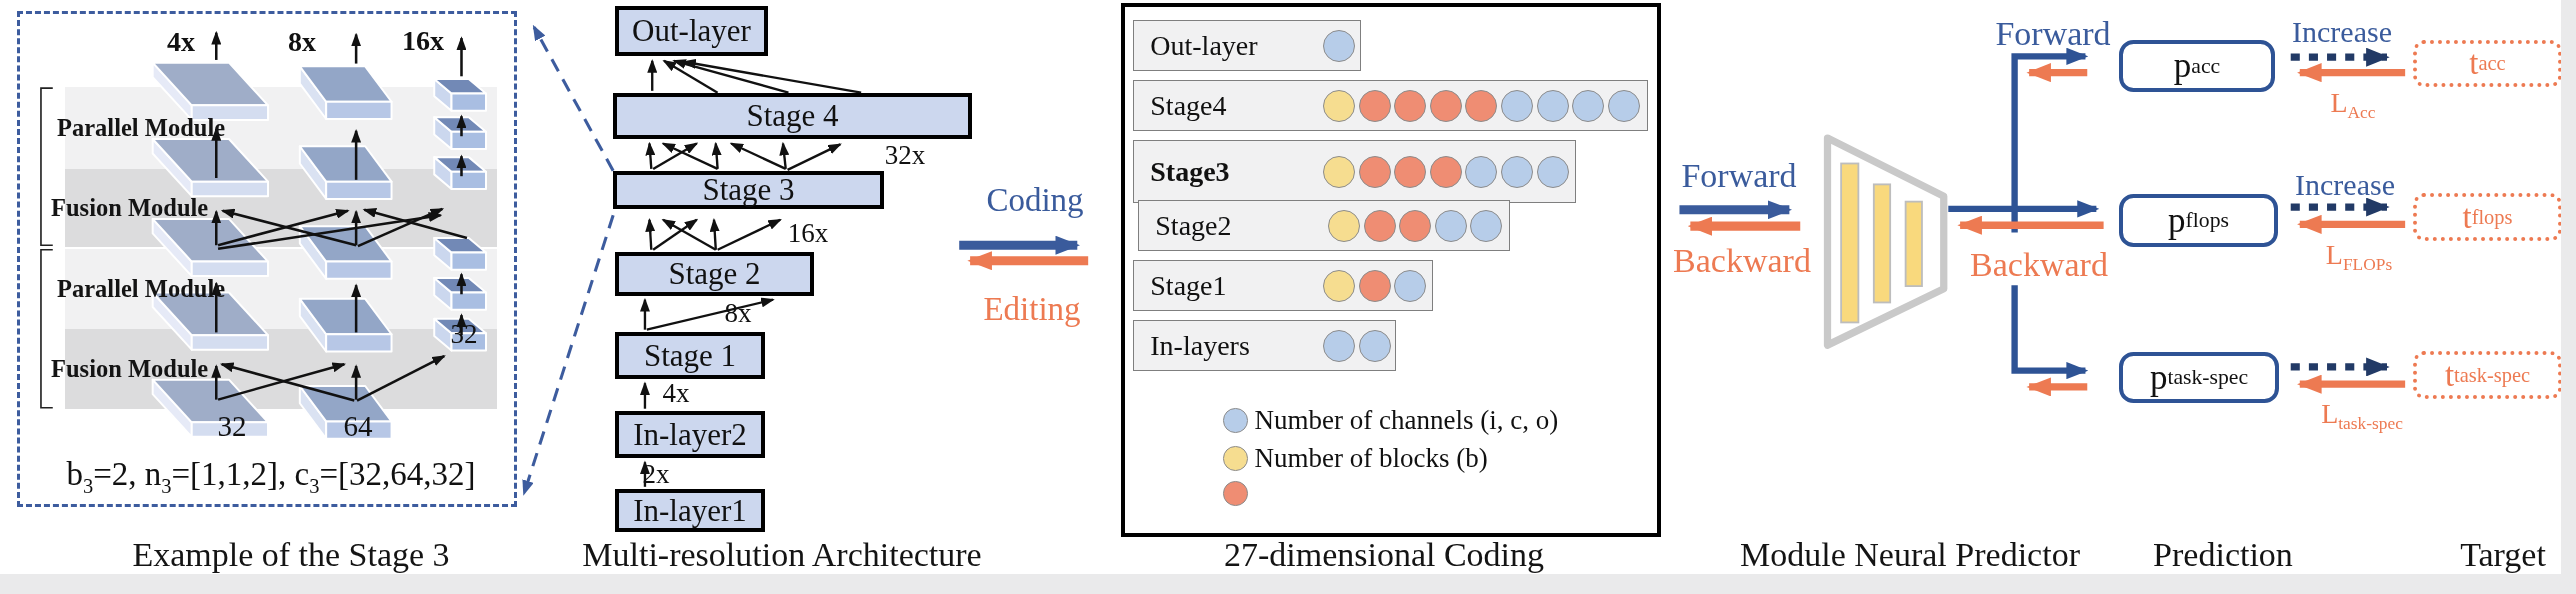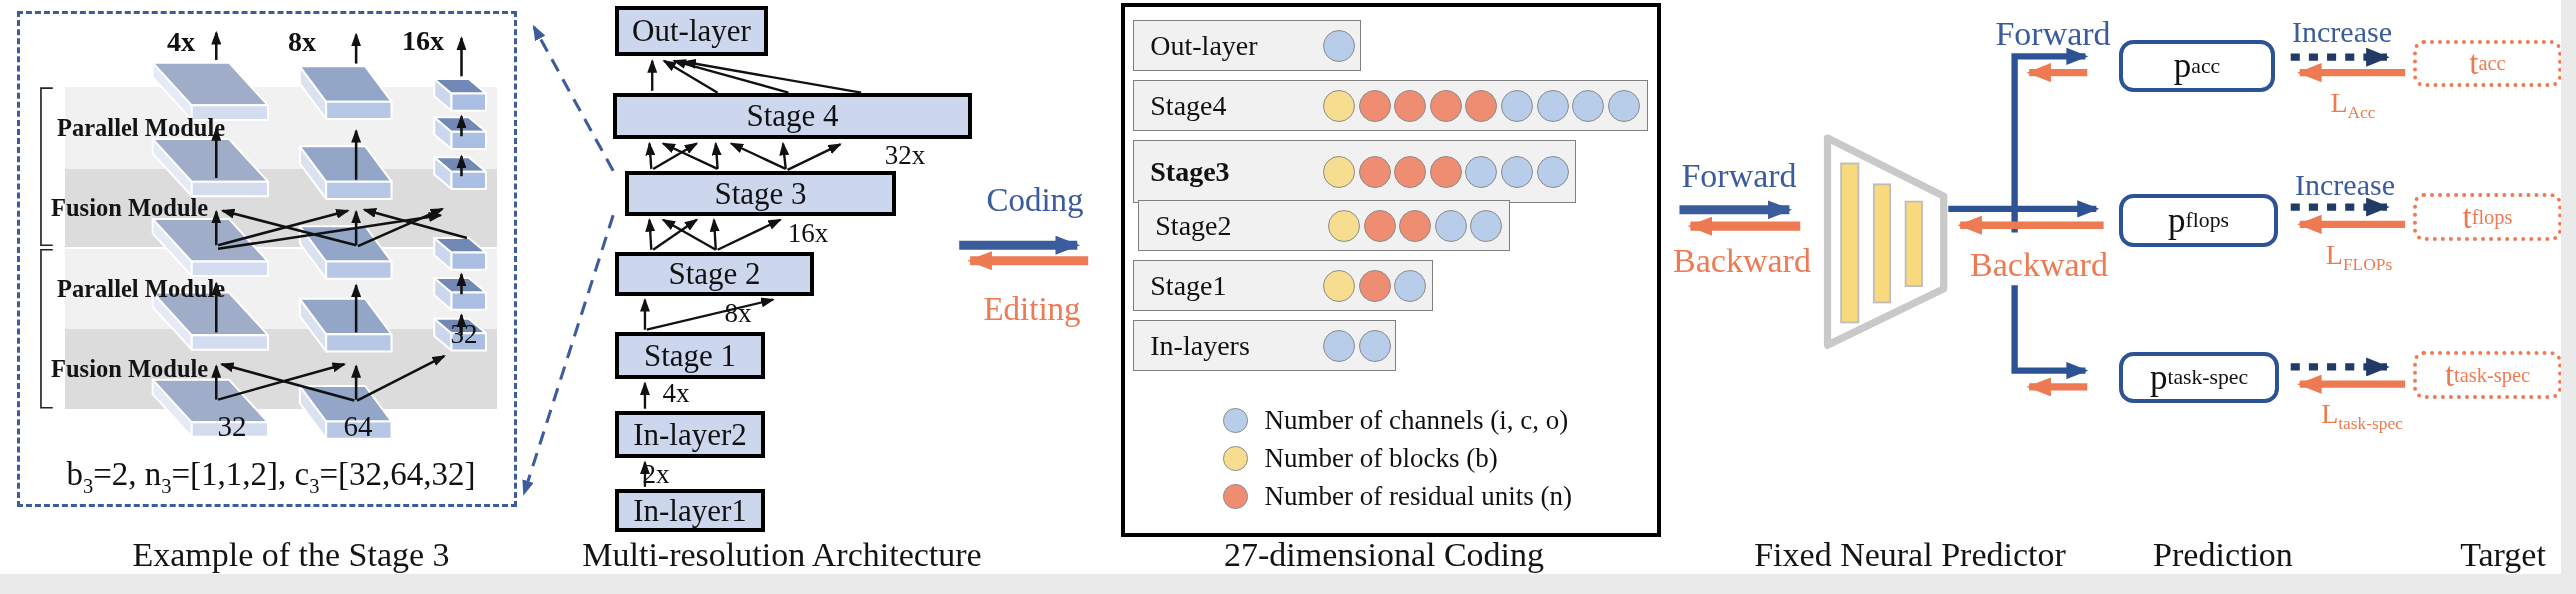--- a/index.html
+++ b/index.html
@@ -33,21 +33,21 @@
 
   
   .coding-box { border: 4.5px solid #000; background: #fff; }
   .code-row {
     position: absolute; background: #f1f1f2; border: 1.8px solid #7f7f7f;
     display: flex; align-items: center;
   }
   .code-row .row-label { font-size: 28px; margin-left: 16.3px; }
   .code-row .circles { position: absolute; left: 189px; top: 50%; transform: translateY(-50%); display: flex; gap: 3.6px; }
   .circle { width: 32px; height: 32px; border-radius: 50%; border: 1.8px solid #8c8c8c; }
-  .legend-row { position: absolute; display: flex; align-items: center; gap: 17px; text-align: center; }
+  .legend-row { position: absolute; display: flex; align-items: center; gap: 7px; text-align: center; }
   .legend-row .circle.sm { width: 24.5px; height: 24.5px; }
   .legend-row .legend-text { font-size: 27px; }
 
   .blue-text { color: #3a5b9c; }
   .orange-text { color: #ed7a52; }
 
   .p-box {
     position: absolute; border: 4.5px solid #2e5395; border-radius: 14.5px; background: #fff;
     display: flex; align-items: center; justify-content: center; font-size: 35px;
   }
@@ -284,21 +284,21 @@
 <div class="abs col-header ctr" style="left:423px; top:41px;">16x</div>
 
 <div class="abs chan-label ctr" style="left:232px; top:426px;">32</div>
 <div class="abs chan-label ctr" style="left:358px; top:426px;">64</div>
 <div class="abs ctr" style="left:464px; top:334px; font-size:27px;">32</div>
 
 <div class="abs formula ctr" id="formula" style="left:271px; top:477px;"><span>b</span><sub>3</sub><span>=2, n</span><sub>3</sub><span>=[1,1,2], c</span><sub>3</sub><span>=[32,64,32]</span></div>
 
 <div class="arch-box" style="left:615px; top:6.4px;   width:153px; height:50px;">Out-layer</div>
 <div class="arch-box" style="left:613px; top:93px; width:359px; height:46px;">Stage 4</div>
-<div class="arch-box" style="left:613px; top:171px; width:271px; height:45px;margin-left:12px;">Stage 3</div>
+<div class="arch-box" style="left:613px; top:171px; width:271px; height:38px;">Stage 3</div>
 <div class="arch-box" style="left:615px; top:252px; width:199px; height:44px;">Stage 2</div>
 <div class="arch-box" style="left:615px; top:332px; width:150px; height:47px;">Stage 1</div>
 <div class="arch-box" style="left:615px; top:411px; width:150px; height:47px;">In-layer2</div>
 <div class="arch-box" style="left:615px; top:489px; width:150px; height:43px;">In-layer1</div>
 
 <div class="abs scale-label ctr" style="left:905px; top:155px;">32x</div>
 <div class="abs scale-label ctr" style="left:808px; top:233px;">16x</div>
 <div class="abs scale-label ctr" style="left:738px; top:313px;">8x</div>
 <div class="abs scale-label ctr" style="left:676px; top:393px;">4x</div>
 <div class="abs scale-label ctr" style="left:656px; top:474px;">2x</div>
@@ -370,21 +370,20 @@
     <div class="legend-row" style="left: 1223px; top: 405px;">
       <span class="circle sm" style="background: rgb(183, 205, 233);"></span>
       <span class="legend-text">Number of channels (i, c, o)</span>
     </div>
     <div class="legend-row" style="left: 1223px; top: 443px;">
       <span class="circle sm" style="background: rgb(246, 221, 144);"></span>
       <span class="legend-text">Number of blocks (b)</span>
     </div>
     <div class="legend-row" style="left: 1223px; top: 481px;">
       <span class="circle sm" style="background: rgb(239, 141, 115);"></span>
-      <span class="legend-text">Number of residual units (n)</span>
     </div>
   </div>
 
 <div class="abs blue-text fw-label ctr" style="left:1739px; top:176px;">Forward</div>
 <div class="abs orange-text fw-label ctr" style="left:1742px; top:261px;">Backward</div>
 <div class="abs blue-text fw-label ctr" style="left:2053px; top:34px;">Forward</div>
 <div class="abs orange-text fw-label ctr" style="left:2039px; top:265px;">Backward</div>
 
 <div class="p-box" style="left:2119px; top:40px;  width:156px; height:52px;">
   <span>p</span>
@@ -421,19 +420,19 @@
     <sub>flops</sub>
 </div>
 <div class="t-box" style="left:2413px; top:351px; width:149px; height:48px;">
   <span>t</span>
     <sub>task-spec</sub>
 </div>
 
 <div class="abs caption ctr" style="left:291px;  top:555px;">Example of the Stage 3</div>
 <div class="abs caption ctr" style="left:782px;  top:555px;">Multi-resolution Architecture</div>
 <div class="abs caption ctr" style="left:1384px; top:555px;">27-dimensional Coding</div>
-<div class="abs caption ctr" style="left:1910px; top:555px;">Fixed Neural Predictor</div>
+<div class="abs caption ctr" style="left:1910px; top:555px;">Module Neural Predictor</div>
 <div class="abs caption ctr" style="left:2223px; top:555px;">Prediction</div>
 <div class="abs caption ctr" style="left:2503px; top:555px;">Target</div>
 
 <div class="abs edge-strip" style="left:0; top:574px; width:2576px; height:20px;"></div>
 <div class="abs edge-strip" style="left:2561px; top:0; width:14.5px; height:594px;"></div>
 
 
 </body></html>

